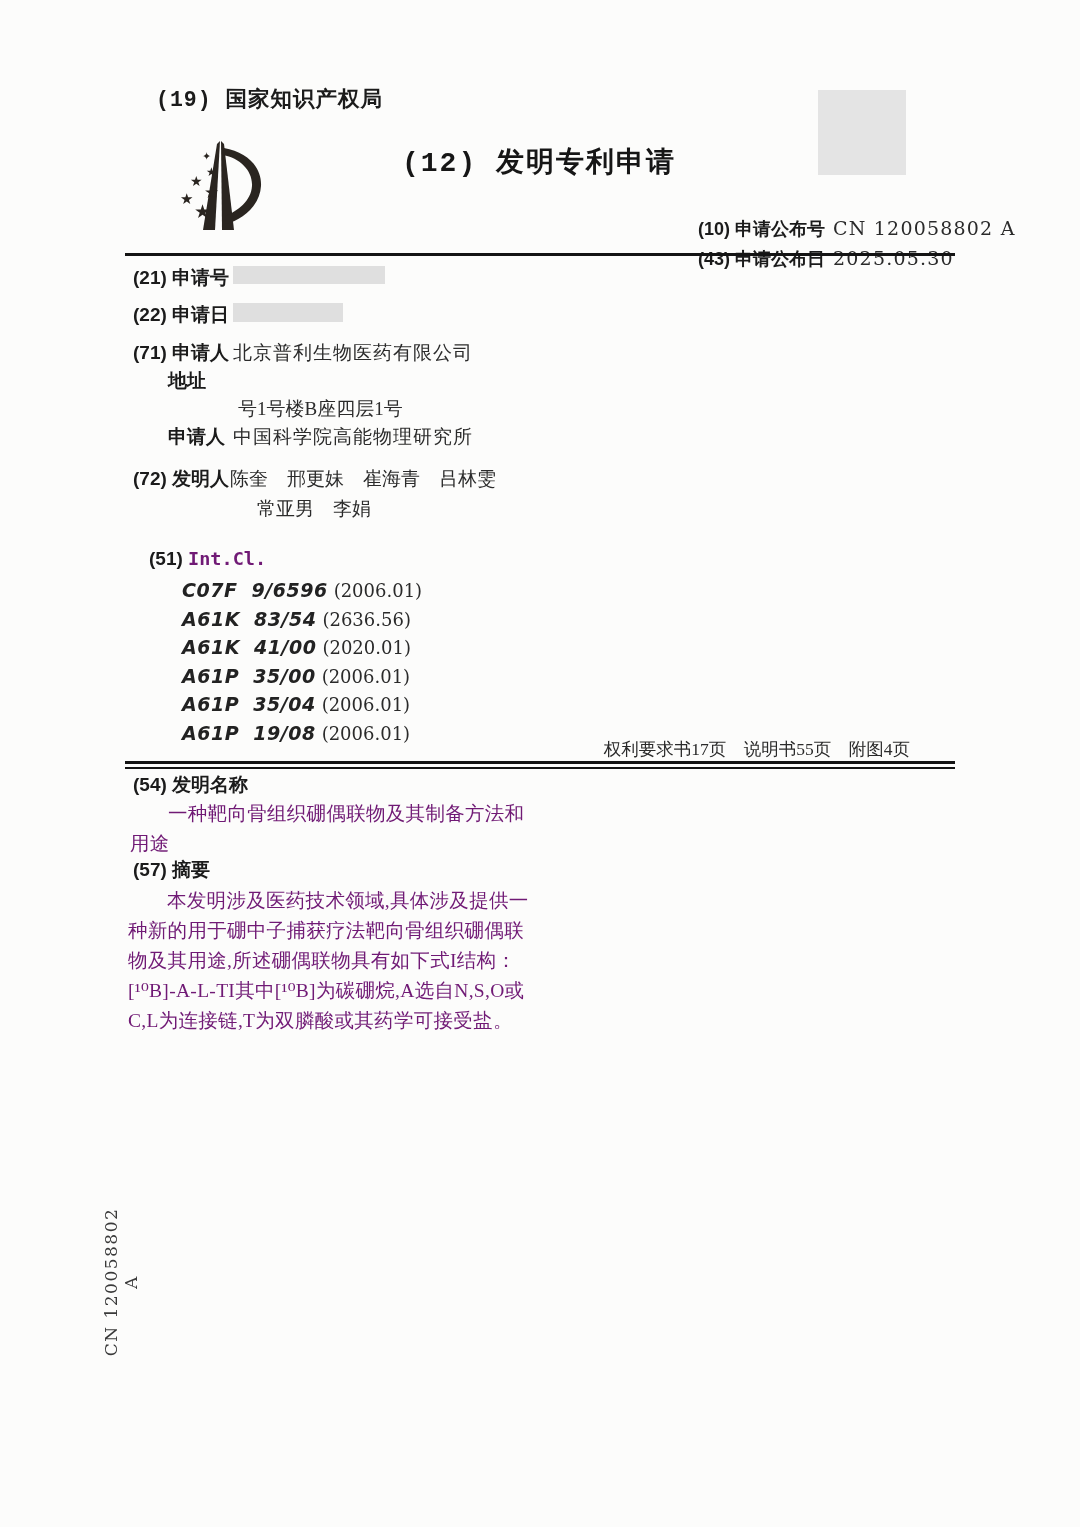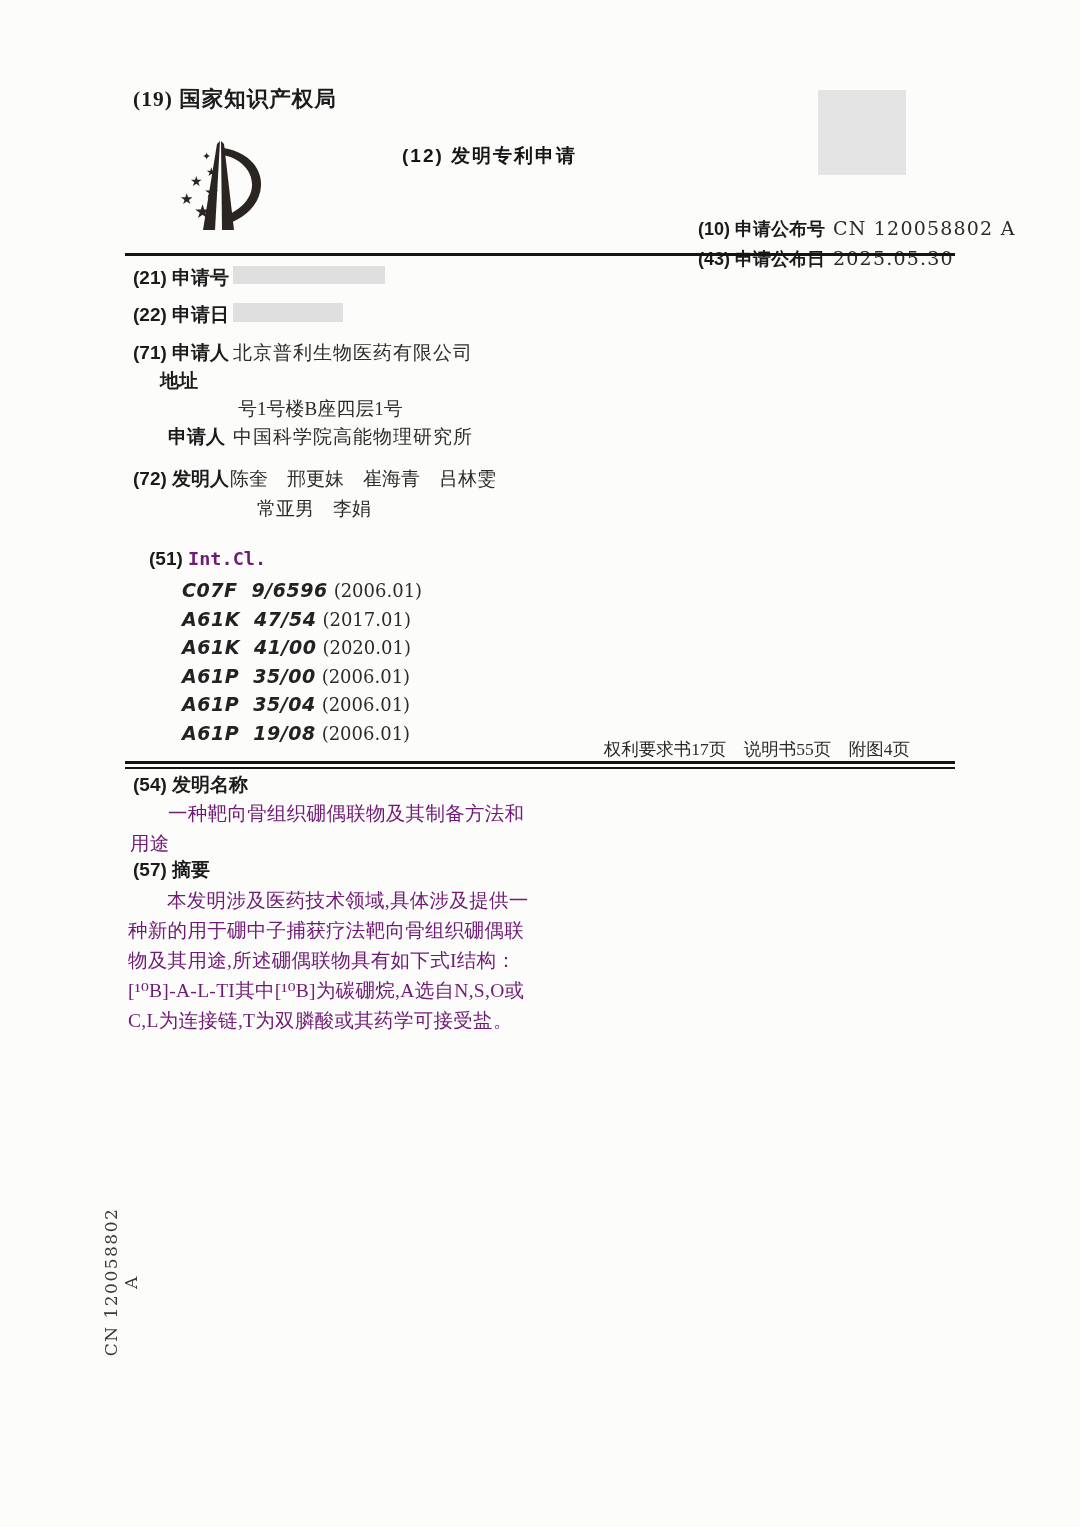--- a/index.html
+++ b/index.html
@@ -20,30 +20,31 @@
     color: #1b1b1b;
     font-size: 19px;
   }
   .val {
     font-family: "Liberation Serif", "DejaVu Serif", serif;
     font-weight: 400;
     color: #2b2b2b;
     font-size: 19px;
   }
   .office {
-    font-family: Liberation Serif, serif;
+    font-family: Liberation Mono, monospace;
     font-weight: 700;
     font-size: 21.5px;
     color: #1b1b1b;
     letter-spacing: 1px;
+    margin-left: 23px;
   }
   .doctype {
-    font-family: Liberation Sans, sans-serif;
+    font-family: Liberation Mono, monospace;
     font-weight: 600;
-    font-size: 19px;
+    font-size: 28px;
     color: #161616;
     letter-spacing: 2px;
   }
   .publine .plbl {
     font-family: "Liberation Sans", sans-serif;
     font-weight: 700;
     font-size: 18px;
     color: #1b1b1b;
   }
   .publine .pval {
@@ -158,39 +159,39 @@
 
   <div class="t lbl" style="left:133px; top:265px;">(21) 申请号</div>
   <div class="redact" style="left:233px; top:266px; width:152px; height:18px;"></div>
 
   <div class="t lbl" style="left:133px; top:302px;">(22) 申请日</div>
   <div class="redact" style="left:233px; top:303px; width:110px; height:19px;"></div>
 
   <div class="t lbl" style="left:133px; top:340px;">(71) 申请人</div>
   <div class="t val" style="left:233px; top:340px; letter-spacing:1px;">北京普利生物医药有限公司</div>
 
-  <div class="t lbl" style="left:160px; top:368px;">地址</div>
+  <div class="t lbl" style="left:168px; top:368px;">地址</div>
   <div class="t val" style="left:238px; top:396px;">号1号楼B座四层1号</div>
 
   <div class="t lbl" style="left:168px; top:424px;">申请人</div>
   <div class="t val" style="left:233px; top:424px; letter-spacing:1px;font-family:Liberation Serif, serif;">中国科学院高能物理研究所</div>
 
   <div class="t lbl" style="left:133px; top:466px;">(72) 发明人</div>
   <div class="t val" style="left:230px; top:466px;">陈奎　邢更妹　崔海青　吕林雯</div>
   <div class="t val" style="left:257px; top:496px;">常亚男　李娟</div>
 
   <div class="t" style="left:133px; top:530px;">
     <span class="lbl">(51) </span><span class="intcl-word">Int.Cl.</span>
   </div>
 
   <div class="t" style="left:166px; top:561px;">
     <span class="ipc-code">C07F  9/6596</span><span class="ipc-ver">(2006.01)</span>
   </div>
   <div class="t" style="left:166px; top:590px;">
-    <span class="ipc-code">A61K  47/54</span><span class="ipc-ver">(2017.01)</span>
+    <span class="ipc-code">A61K  83/54</span><span class="ipc-ver">(2636.56)</span>
   </div>
   <div class="t" style="left:166px; top:618px;">
     <span class="ipc-code">A61K  41/00</span><span class="ipc-ver">(2020.01)</span>
   </div>
   <div class="t" style="left:166px; top:647px;">
     <span class="ipc-code">A61P  35/00</span><span class="ipc-ver">(2006.01)</span>
   </div>
   <div class="t" style="left:166px; top:675px;">
     <span class="ipc-code">A61P  35/04</span><span class="ipc-ver">(2006.01)</span>
   </div>

